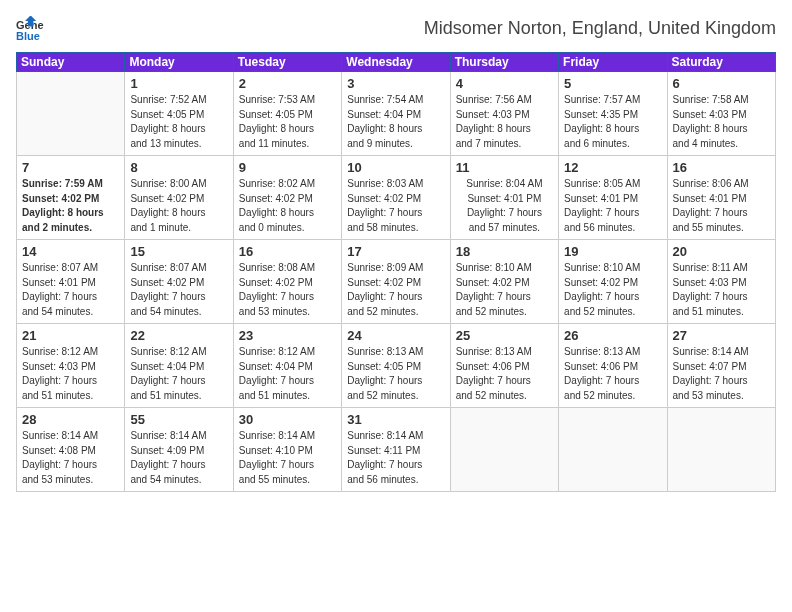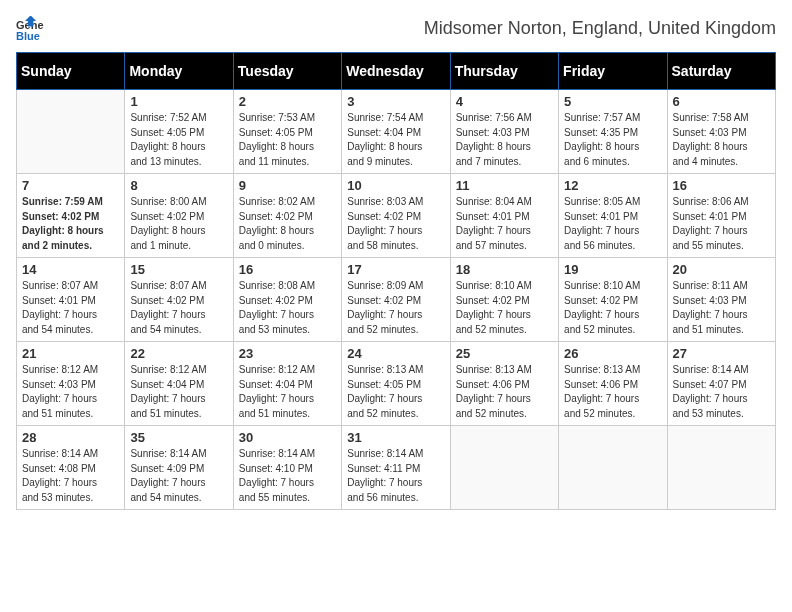--- a/index.html
+++ b/index.html
@@ -37,25 +37,25 @@
       font-size: 18px;
       color: #444;
       margin-top: 2px;
     }
     .calendar {
       width: 100%;
       border-collapse: collapse;
       border: 1px solid #ccc;
     }
     .calendar th {
-      background-color: #000000;
+      background-color: #6d28d9;
       color: #fff;
-      font-size: 14px;
+      font-size: 12px;
       font-weight: bold;
-      padding: 10px 4px;
+      padding: 2px 4px;
       text-align: left;
       border: 1px solid #2060a8;
     }
     .calendar td {
       vertical-align: top;
       border: 1px solid #ccc;
       padding: 4px 5px;
       width: 108px;
       min-height: 80px;
       font-size: 10.5px;
@@ -181,21 +181,21 @@
         </td>
         <td>
           <span class="day-number">10</span>
           <div class="day-info" style="white-space: pre-line;">Sunrise: 8:03 AM
 Sunset: 4:02 PM
 Daylight: 7 hours
 and 58 minutes.</div>
         </td>
         <td>
           <span class="day-number">11</span>
-          <div class="day-info" style="white-space: pre-line;">Sunrise: 8:04 AM
+          <div class="day-info" style="white-space: pre-line; text-align: center;">Sunrise: 8:04 AM
 Sunset: 4:01 PM
 Daylight: 7 hours
 and 57 minutes.</div>
         </td>
         <td>
           <span class="day-number">12</span>
           <div class="day-info" style="white-space: pre-line;">Sunrise: 8:05 AM
 Sunset: 4:01 PM
 Daylight: 7 hours
 and 56 minutes.</div>
@@ -312,21 +312,21 @@
       </tr>
       <tr>
         <td>
           <span class="day-number">28</span>
           <div class="day-info" style="white-space: pre-line;">Sunrise: 8:14 AM
 Sunset: 4:08 PM
 Daylight: 7 hours
 and 53 minutes.</div>
         </td>
         <td>
-          <span class="day-number">35</span>
+          <span class="day-number">55</span>
           <div class="day-info" style="white-space: pre-line;">Sunrise: 8:14 AM
 Sunset: 4:09 PM
 Daylight: 7 hours
 and 54 minutes.</div>
         </td>
         <td>
           <span class="day-number">30</span>
           <div class="day-info" style="white-space: pre-line;">Sunrise: 8:14 AM
 Sunset: 4:10 PM
 Daylight: 7 hours

